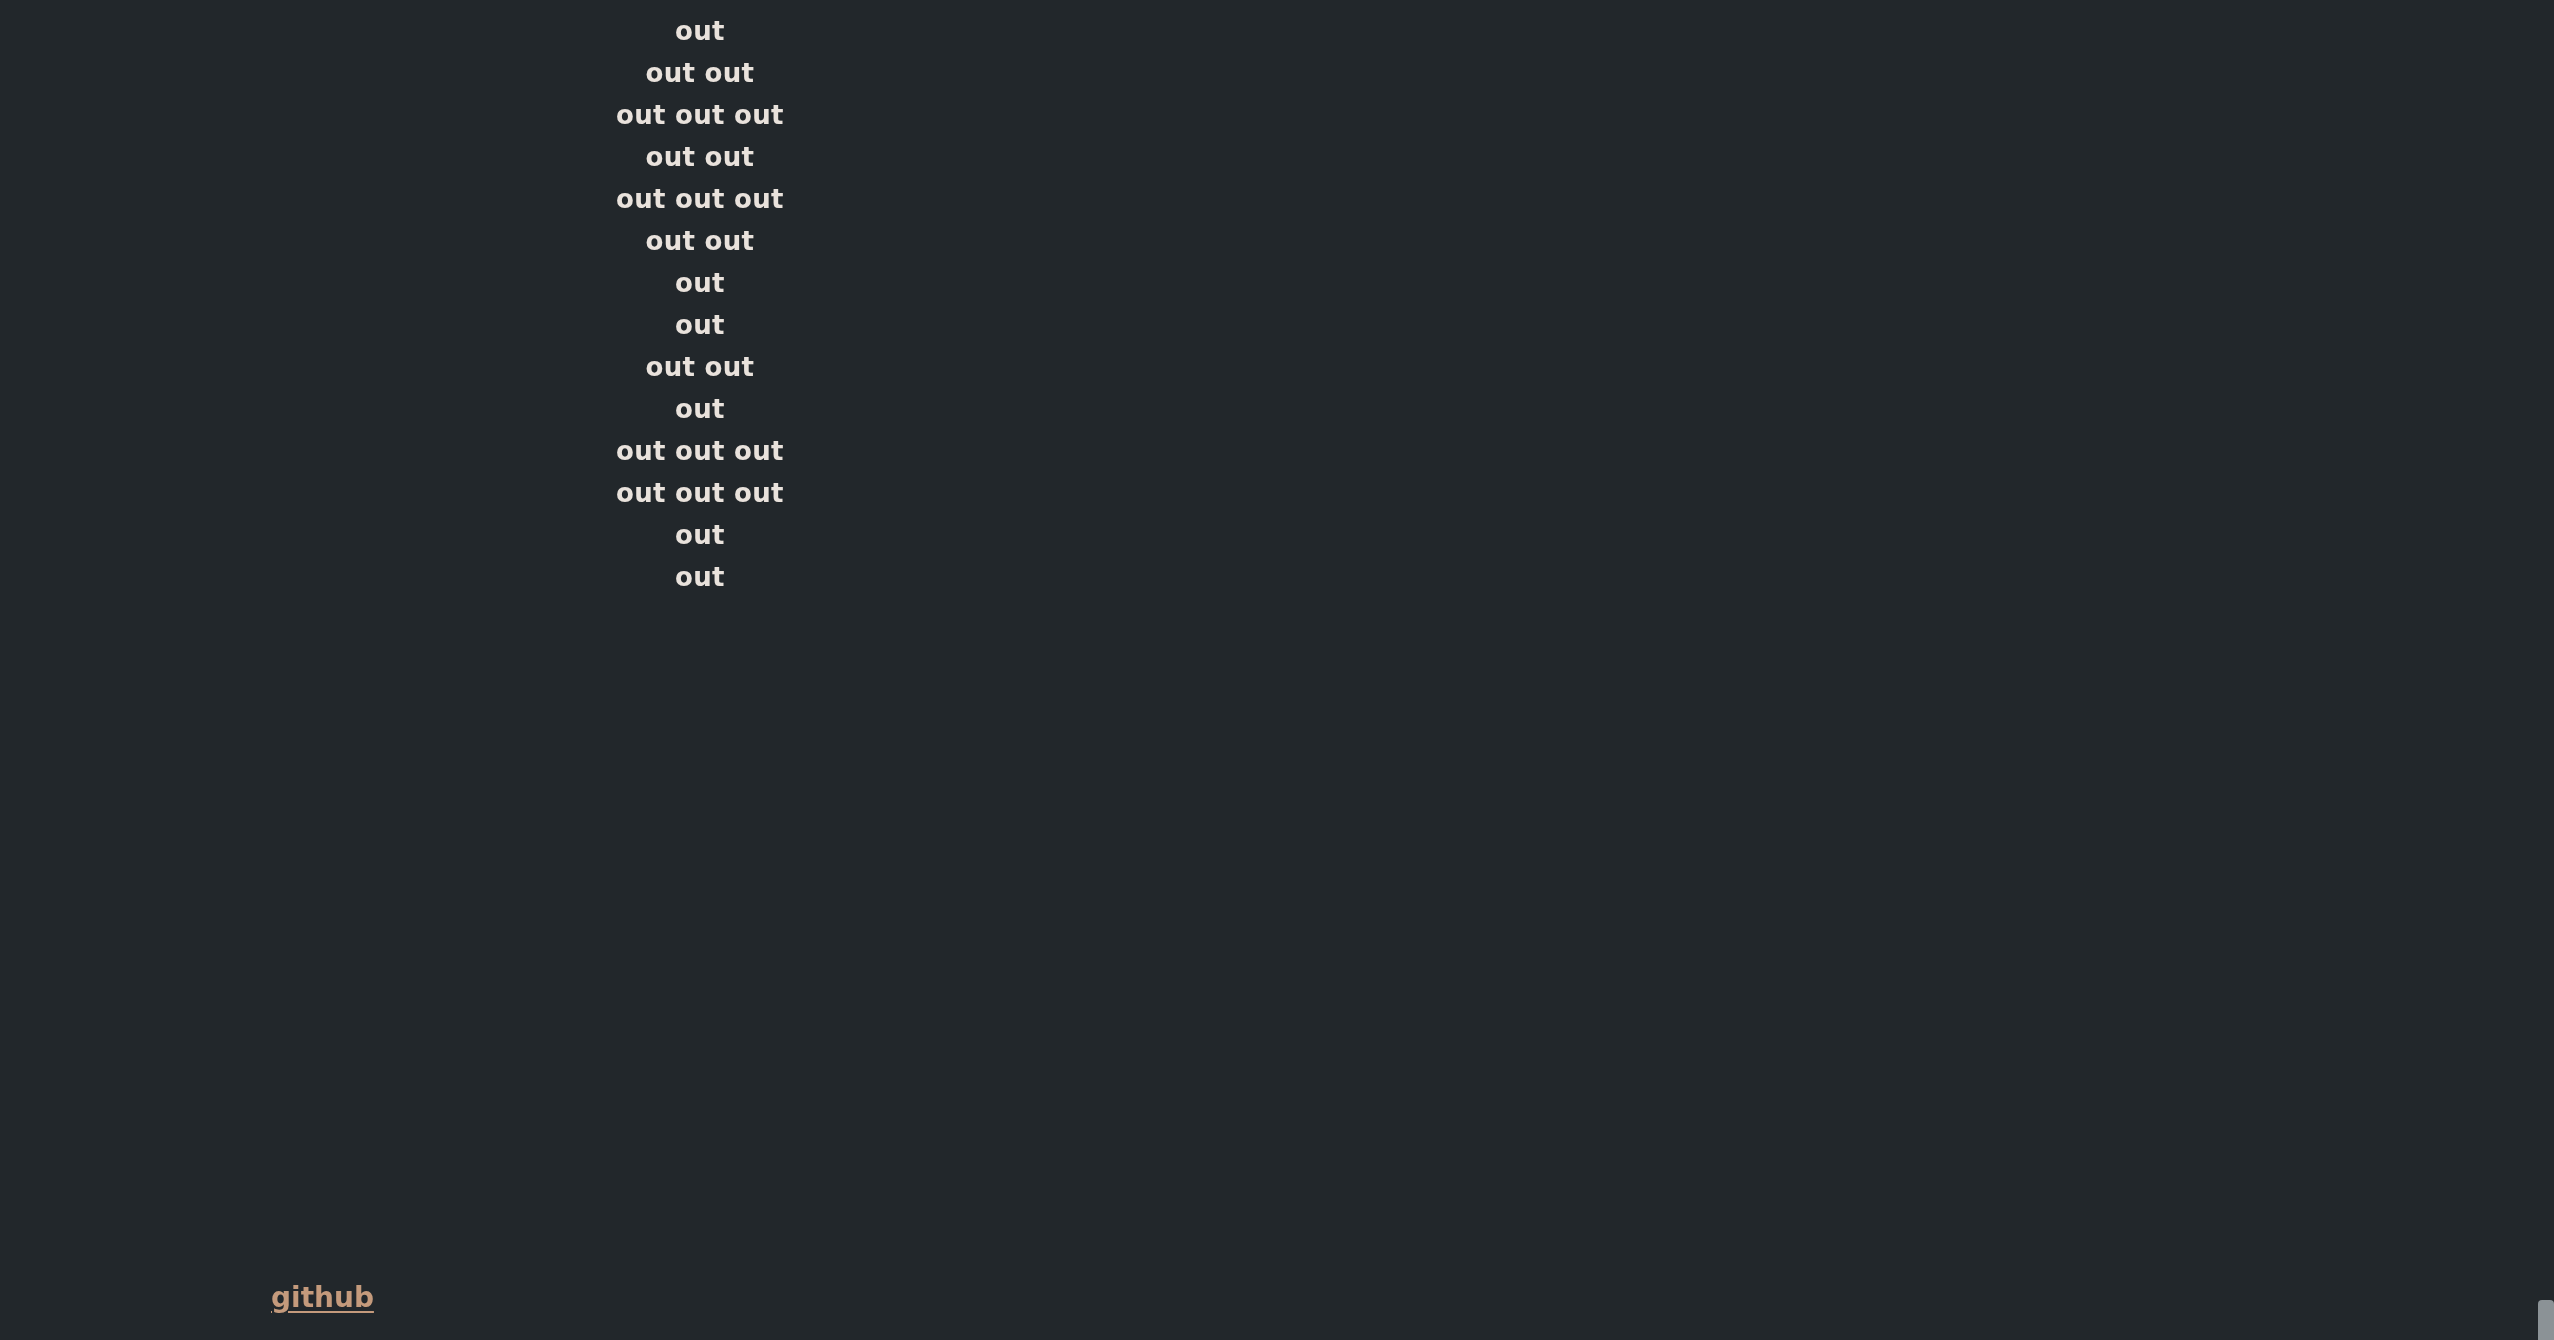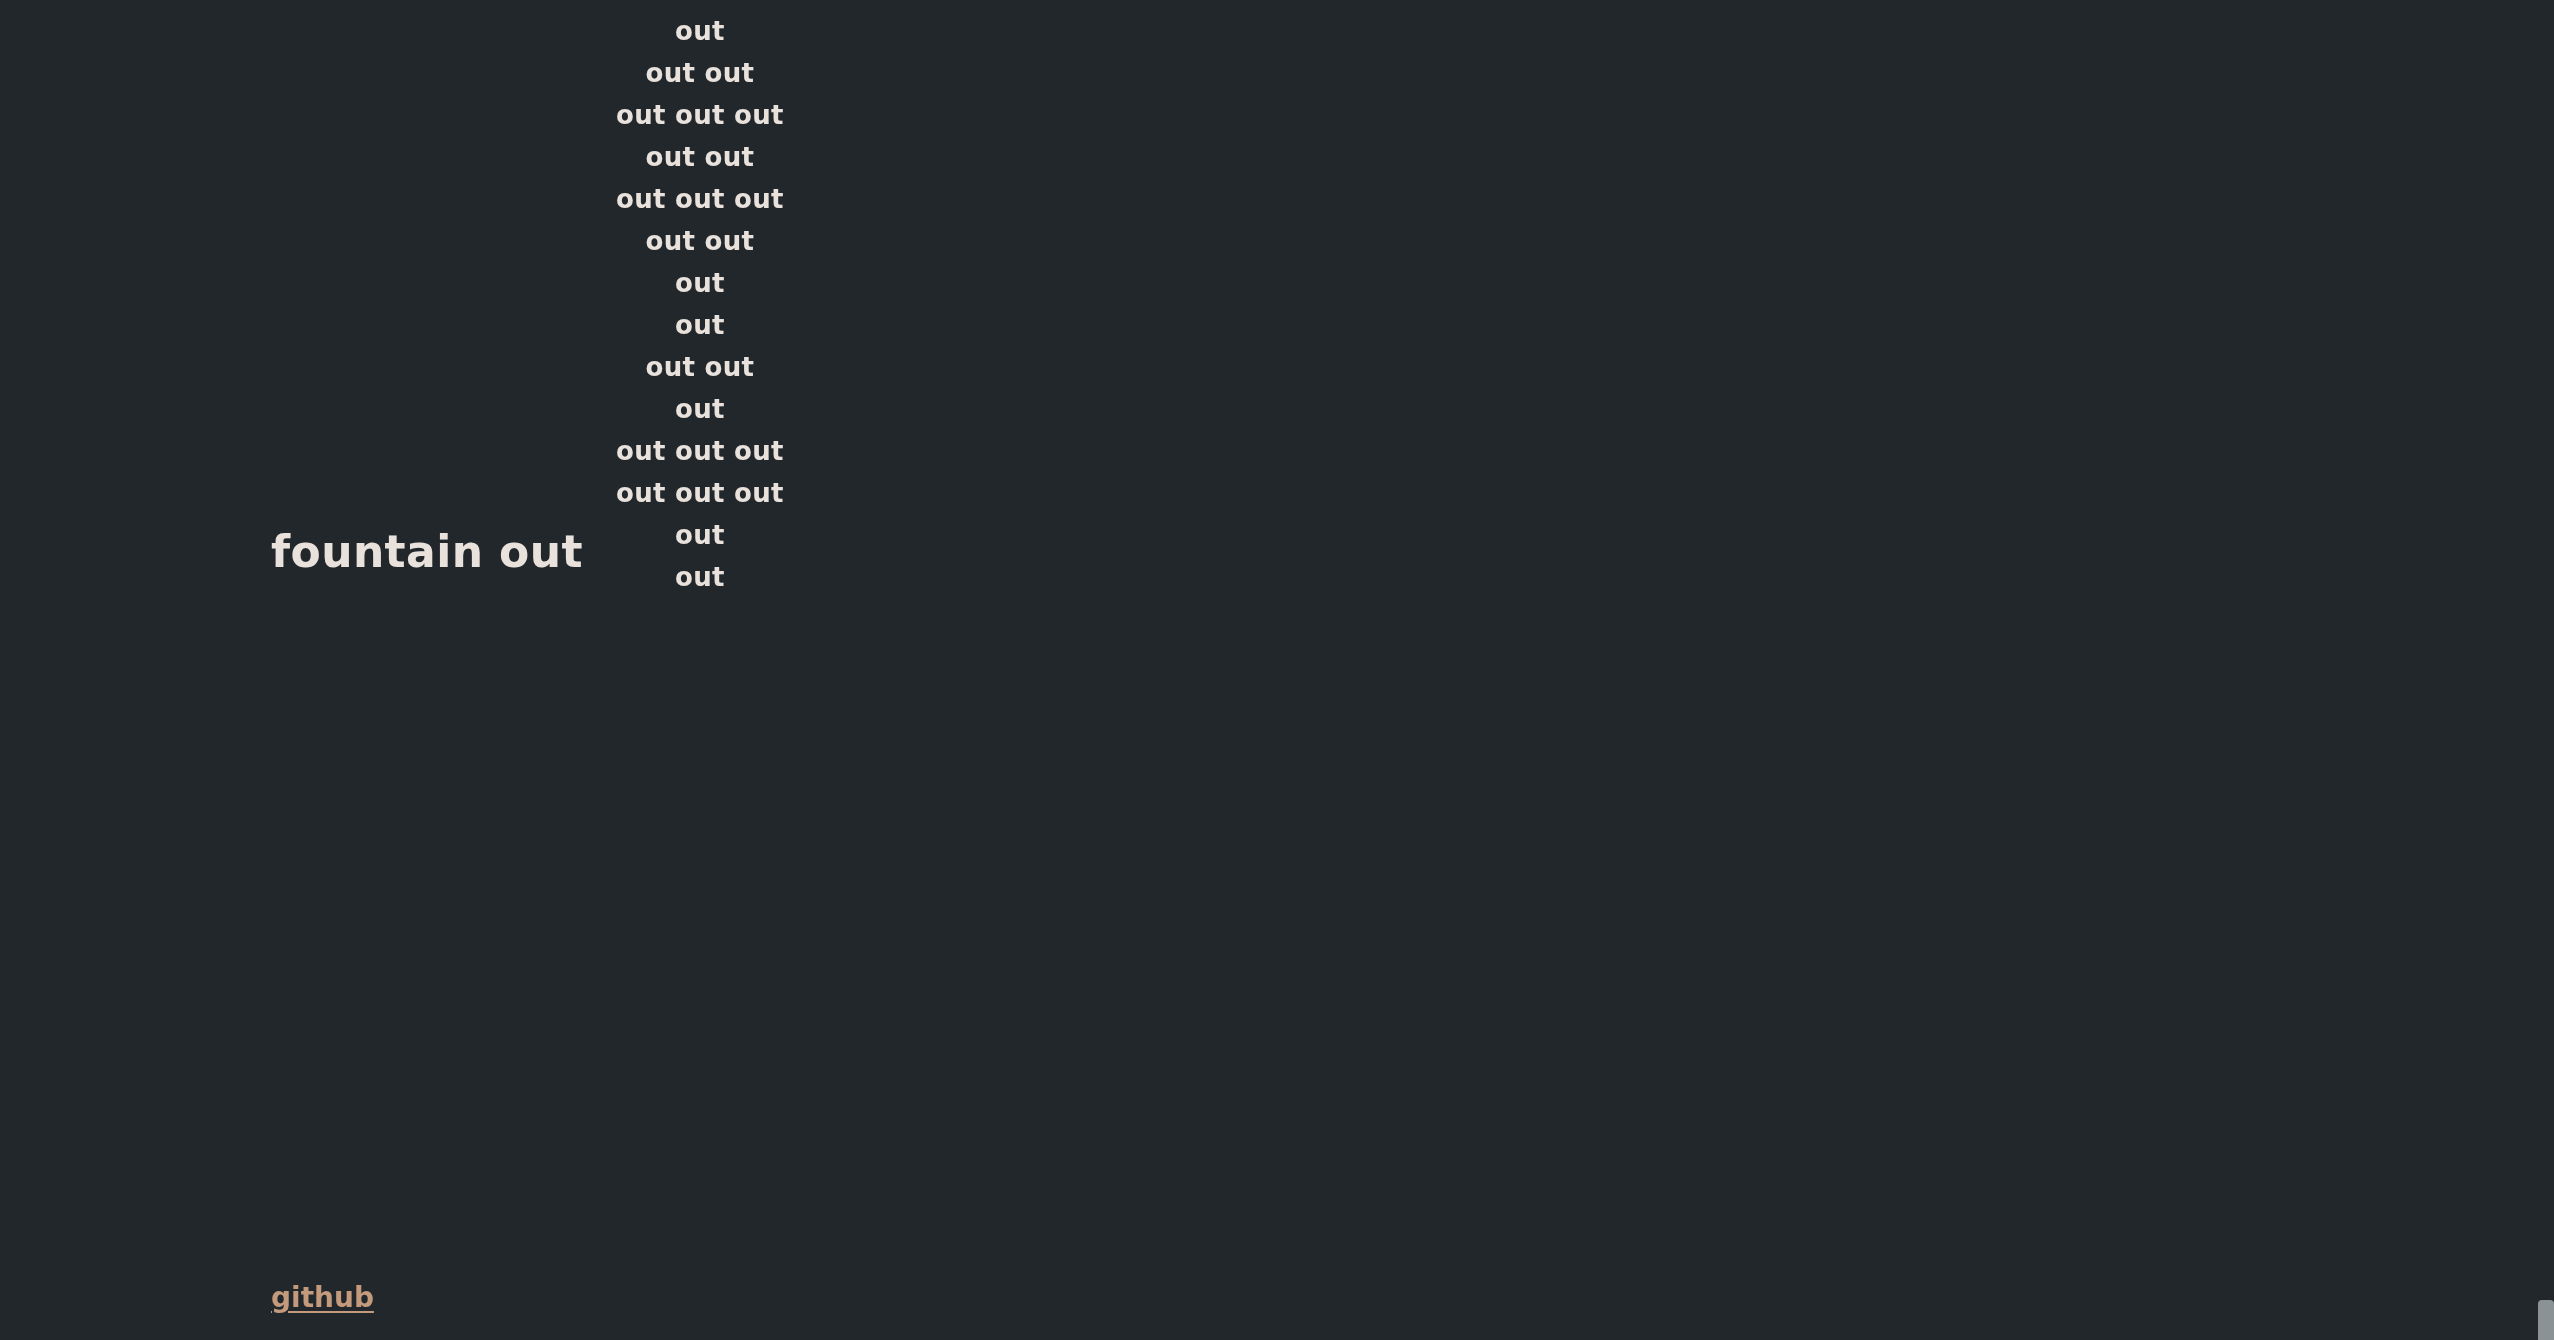--- a/index.html
+++ b/index.html
@@ -97,21 +97,20 @@
     border-top-left-radius: 4px;
     border-top-right-radius: 4px;
     cursor: default;
   }
 </style>
 </head>
 <body>
 
 <div id="stage">
 
-  <div class="main-label">fountain out</div>
 
   <div class="echo-column">
     <div class="echo-line">out</div>
     <div class="echo-line">out out</div>
     <div class="echo-line">out out out</div>
     <div class="echo-line">out out</div>
     <div class="echo-line">out out out</div>
     <div class="echo-line">out out</div>
     <div class="echo-line">out</div>
     <div class="echo-line">out</div>

